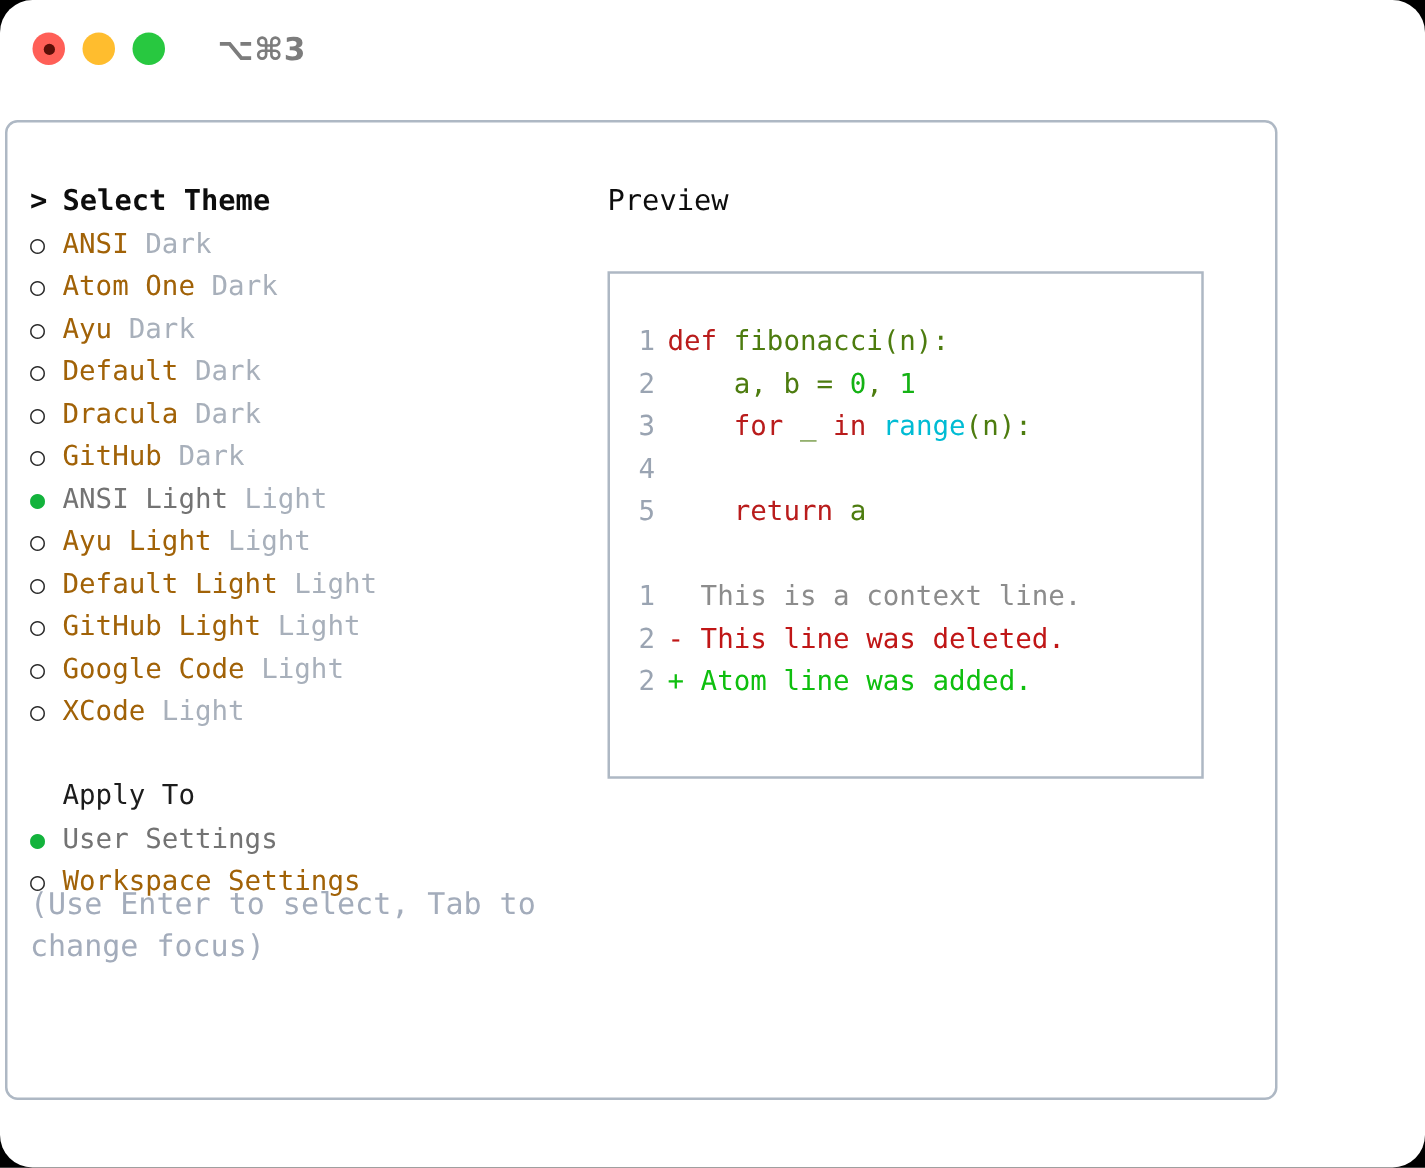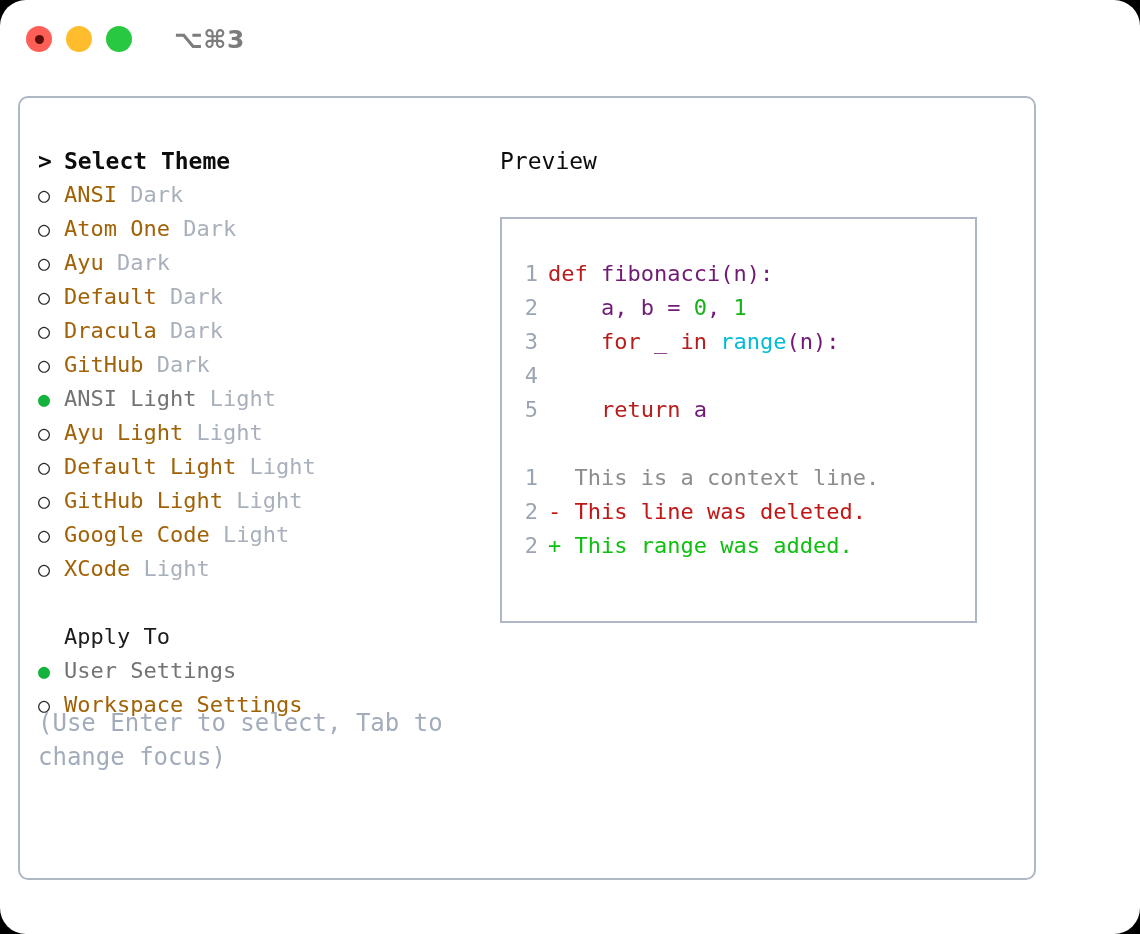--- a/index.html
+++ b/index.html
@@ -64,21 +64,21 @@
     font-size: 25px;
     font-weight: bold;
     color: #7c7c7c;
     letter-spacing: 0.5px;
     font-family: "DejaVu Sans", "Liberation Sans", sans-serif;
   }
 
   
   #card {
     position: absolute;
-    left: 18px;
+    left: 4px;
     top: 96px;
     width: 1018px;
     height: 784px;
     border: 2px solid #aeb8c4;
     border-radius: 10px;
     box-sizing: border-box;
     background: #ffffff;
   }
 
   
@@ -164,21 +164,21 @@
     color: #9aa4b2;
     padding-right: 10px;
     box-sizing: border-box;
   }
   .codetext { white-space: pre; }
   .gap { height: 34px; }
 
   .tok-kw   { color: #b91c1c; }
   .tok-fn   { color: #00bcd4; }
   .tok-num  { color: #15b215; }
-  .tok-id   { color: #701a75; }
+  .tok-id   { color: #4d7c0f; }
   .tok-ctx  { color: #8c8c8c; }
   .tok-del  { color: #c01616; }
   .tok-add  { color: #0fbf0f; }
 </style>
 </head>
 <body>
 
 <div id="window">
 
   <div id="titlebar">
@@ -235,19 +235,19 @@
             <div class="code-line"><span class="lineno">1</span><span class="codetext"><span class="tok-kw">def</span><span class="tok-id"> fibonacci(n):</span></span></div>
             <div class="code-line"><span class="lineno">2</span><span class="codetext"><span class="tok-id">    a, b = </span><span class="tok-num">0</span><span class="tok-id">, </span><span class="tok-num">1</span></span></div>
             <div class="code-line"><span class="lineno">3</span><span class="codetext"><span class="tok-id">    </span><span class="tok-kw">for</span><span class="tok-id"> _ </span><span class="tok-kw">in</span><span class="tok-id"> </span><span class="tok-fn">range</span><span class="tok-id">(n):</span></span></div>
             <div class="code-line"><span class="lineno">4</span></div>
             <div class="code-line"><span class="lineno">5</span><span class="codetext"><span class="tok-id">    </span><span class="tok-kw">return</span><span class="tok-id"> a</span></span></div>
           </div>
         <div class="gap"></div>
         <div id="diff-block">
             <div class="code-line"><span class="lineno">1</span><span class="codetext tok-ctx">  This is a context line.</span></div>
             <div class="code-line"><span class="lineno">2</span><span class="codetext tok-del">- This line was deleted.</span></div>
-            <div class="code-line"><span class="lineno">2</span><span class="codetext tok-add">+ This range was added.</span></div>
+            <div class="code-line"><span class="lineno">2</span><span class="codetext tok-add">+ Atom line was added.</span></div>
           </div>
       </div>
     </div>
 
   </div>
 </div>
 
 </body></html>

